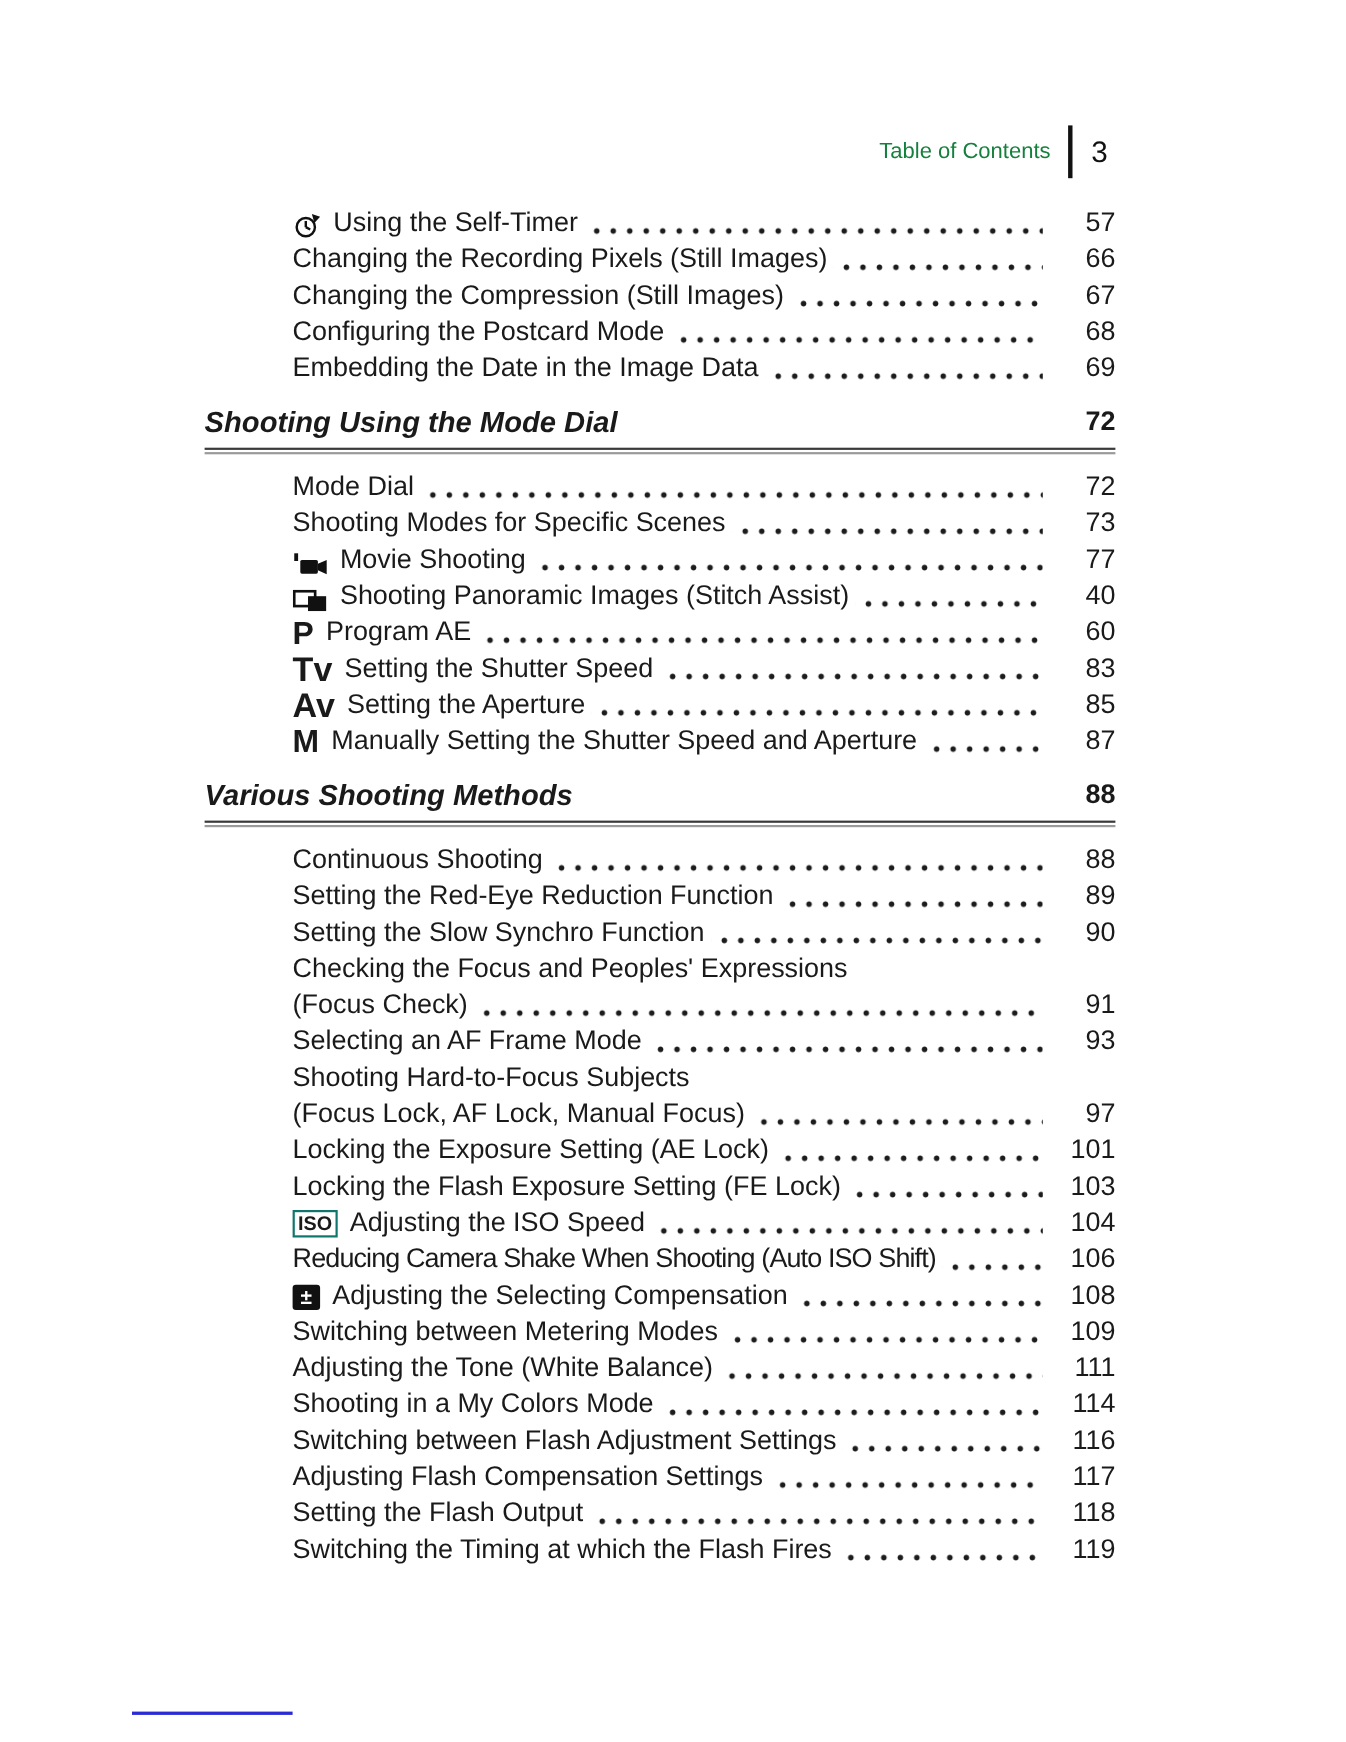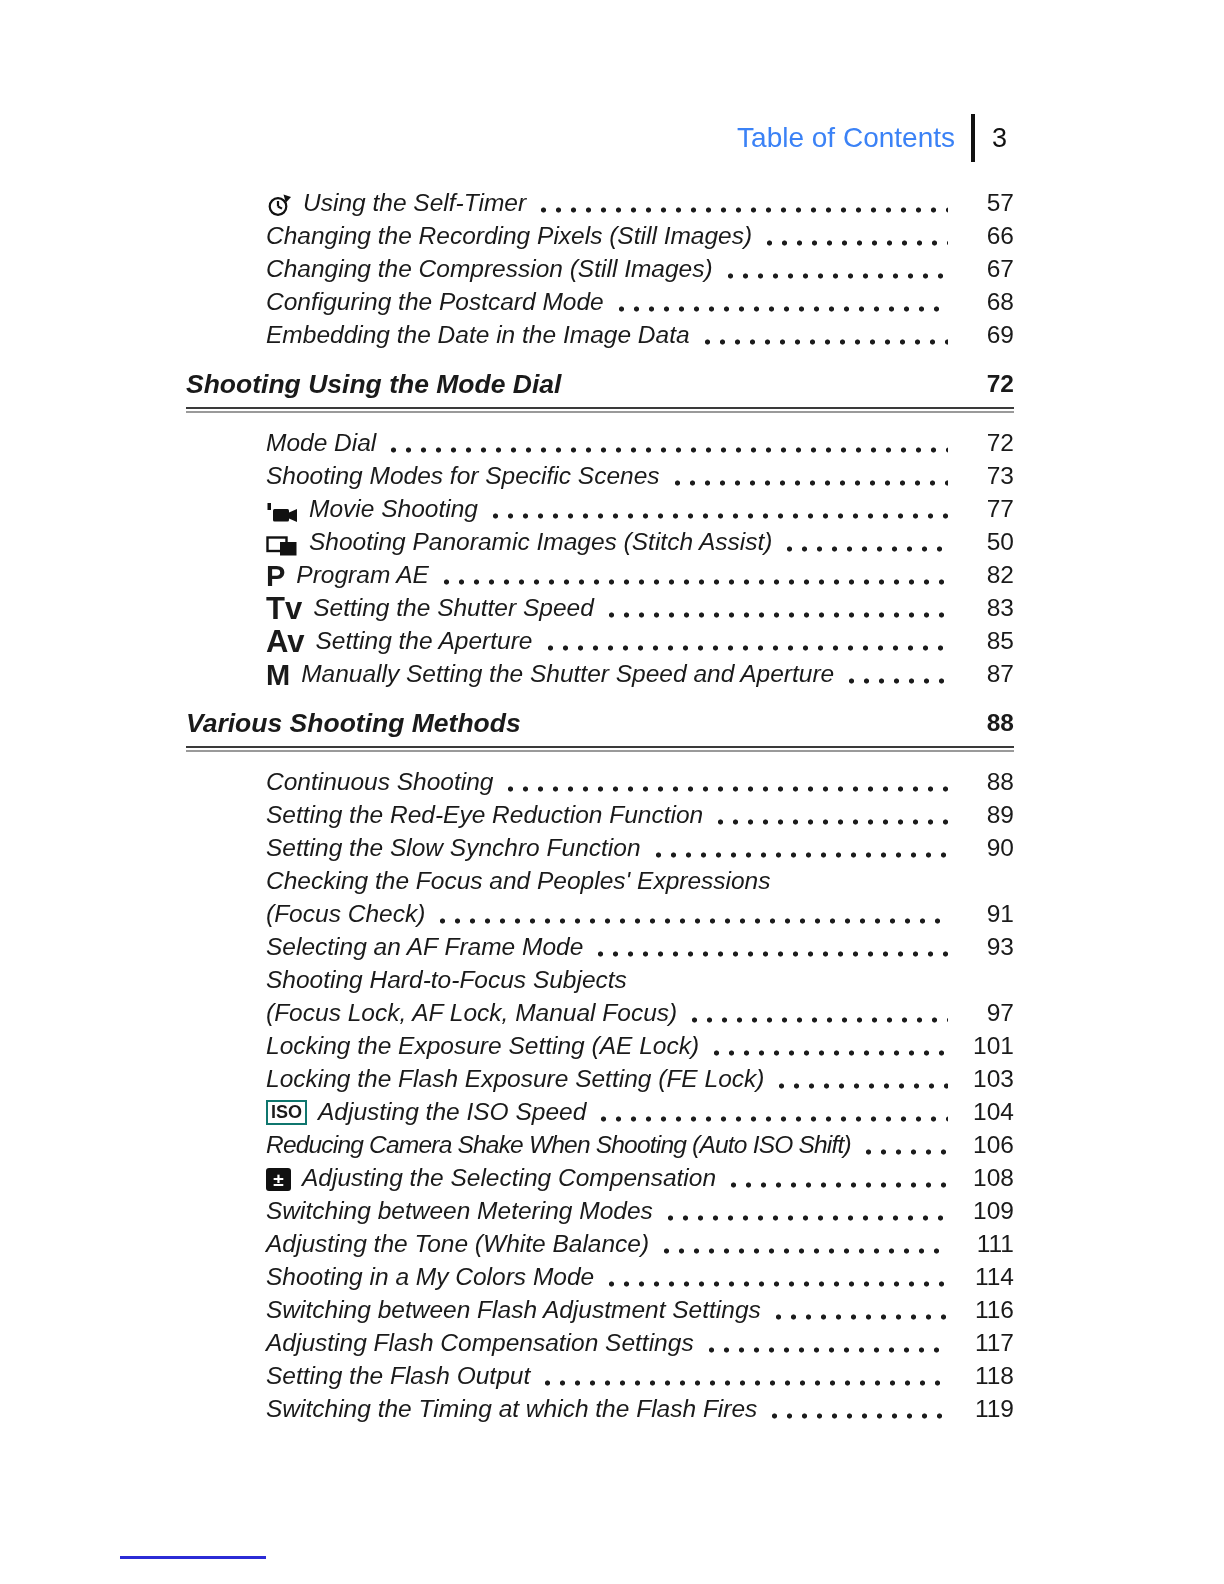--- a/index.html
+++ b/index.html
@@ -15,34 +15,34 @@
   .content{
     position:absolute;
     left:186px;top:112px;
     width:828px;
   }
   
   .hdr{
     display:flex;justify-content:flex-end;align-items:center;
     height:52px;
   }
-  .hdr-title{font-size:28px;color:#3b82f6;}
+  .hdr-title{font-size:20px;color:#15803d;}
   .hdr-bar{width:4px;height:48px;background:#111;margin:0 17px 0 16px;}
   .hdr-page{font-size:27px;color:#111;min-width:22px;text-align:left;}
   
   .toc{margin-top:22px;}
   .entry-row{
     display:flex;
     align-items:flex-end;
     padding-left:80px;
     font-size:24.5px;
     line-height:33px;
     white-space:nowrap;
   }
-  .entry-text{flex:0 0 auto;font-style:italic;}
+  .entry-text{flex:0 0 auto;}
   .entry-text.tight{letter-spacing:-0.8px;}
   .dots{
     flex:1 1 auto;
     align-self:stretch;
     margin:0 8px 0 6px;
     background-image:radial-gradient(circle, #1c1c1c 2.2px, transparent 2.9px);
     background-size:15px 6px;
     background-repeat:repeat-x;
     background-position:left 4px bottom 6px;
     min-width:12px;
@@ -174,27 +174,27 @@
         </div>
         <div class="entry-row">
           <span class="icon stitch-assist-icon">
             <svg viewBox="0 0 32 24" width="32" height="24">
               <rect x="1.5" y="3.5" width="19" height="13.5" fill="none" stroke="#111" stroke-width="2.4"></rect>
               <rect x="14" y="8" width="16.5" height="13.5" fill="#111"></rect>
             </svg>
           </span>
           <span class="entry-text">Shooting Panoramic Images (Stitch Assist)</span>
           <span class="dots"></span>
-          <span class="page-num">50</span>
+          <span class="page-num">40</span>
         </div>
         <div class="entry-row">
           <span class="icon mode-p-icon">P</span>
           <span class="entry-text">Program AE</span>
           <span class="dots"></span>
-          <span class="page-num">82</span>
+          <span class="page-num">60</span>
         </div>
         <div class="entry-row">
           <span class="icon mode-tv-icon">Tv</span>
           <span class="entry-text">Setting the Shutter Speed</span>
           <span class="dots"></span>
           <span class="page-num">83</span>
         </div>
         <div class="entry-row">
           <span class="icon mode-av-icon">Av</span>
           <span class="entry-text">Setting the Aperture</span>

